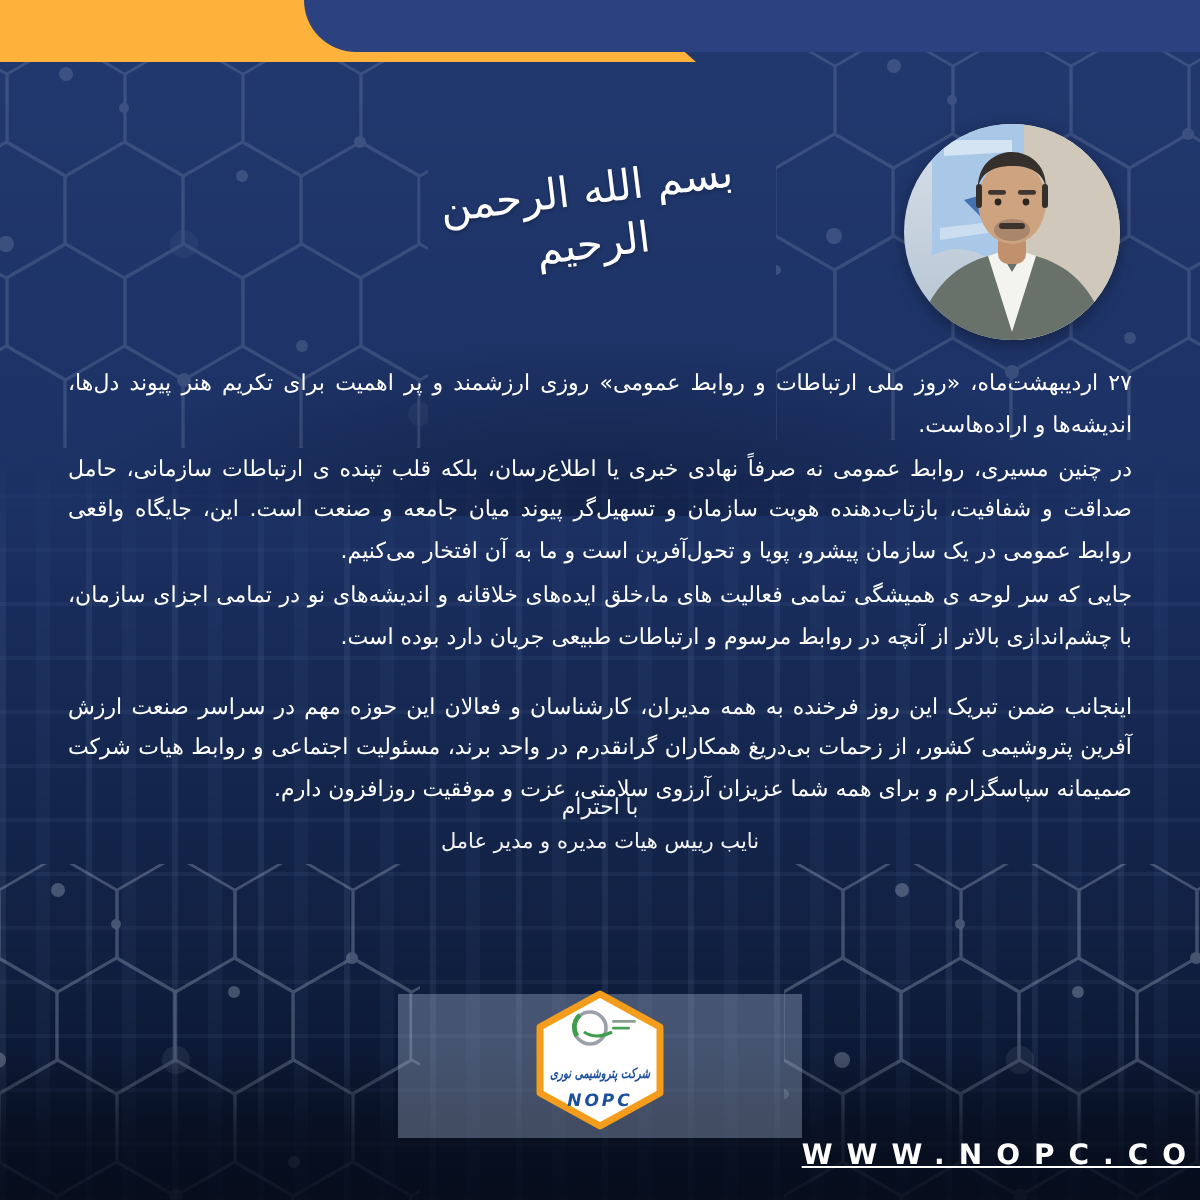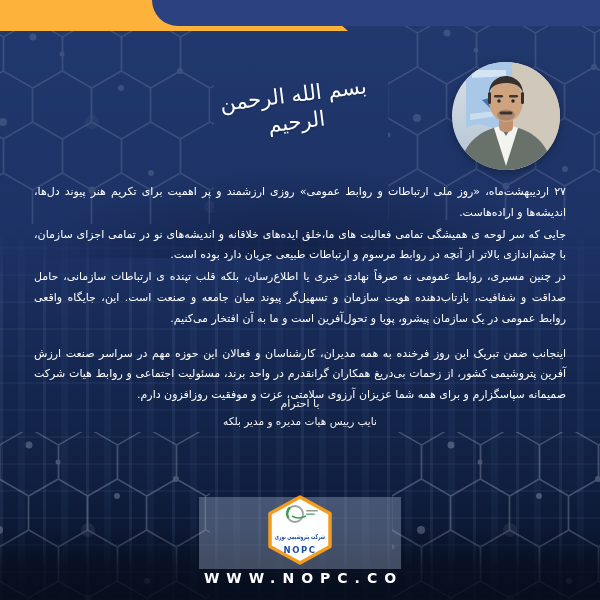--- a/index.html
+++ b/index.html
@@ -56,32 +56,32 @@
   
   .message {
     position:absolute; left:34px; right:34px; top:182px; z-index:8;
     direction:rtl; color:#ffffff; font-size:11px; line-height:20.8px;
     text-align:justify; text-align-last:right;
   }
   .message p { margin-bottom:1px; }
   .message p.gap-before { margin-top:14px; }
   
   .signoff { position:absolute; left:0; right:0; top:397px; z-index:8; text-align:center; color:#fff; direction:rtl; }
-  .respect  { font-size:11px; opacity:.95; }
+  .respect  { font-size:11px; opacity:.95;font-family:Liberation Serif, serif; }
   .signature-name { font-size:22px; font-weight:bold; margin-top:3px; text-shadow:0 1px 2px rgba(0,0,0,.3); }
   .signature-role { font-size:10.5px; margin-top:5px; opacity:.95; }
   
   .logo-panel {
     position:absolute; left:199px; top:497px; width:202px; height:72px;
     background: rgba(168,187,213,.36); z-index:8;
   }
-  .logo-badge { position:absolute; left:266px; top:494px; width:68px; height:72px; z-index:9; }
+  .logo-badge { position:absolute; left:266px; top:494px; width:68px; height:72px; z-index:9;font-style:italic; }
   .site-url {
-    position:absolute; left:0; right:0; top:570px; z-index:9; text-align:center;
-    color:#ffffff; font-size:14px; font-weight:600; letter-spacing:7px; padding-left:7px;
+    position:absolute; left:0; right:0; top:570px; z-index:9; text-align:right;
+    color:#ffffff; font-size:14px; font-weight:600; letter-spacing:7px; padding-left:7px;text-decoration:underline;
   }
 </style>
 </head>
 <body>
 
 <div class="poster">
 
   <svg width="0" height="0" style="position:absolute" aria-hidden="true">
     <defs>
       <polygon id="hx" points="0,-34 29.4,-17 29.4,17 0,34 -29.4,17 -29.4,-17" fill="none" stroke="#cfd9ec" stroke-width="1.4"></polygon>
@@ -164,28 +164,28 @@
       <rect x="57" y="33" width="9" height="2.4" rx="1.2" fill="#3e362f"></rect>
       <circle cx="47" cy="39" r="1.7" fill="#2c2620"></circle>
         <circle cx="61" cy="39" r="1.7" fill="#2c2620"></circle>
       <ellipse cx="54" cy="53" rx="9" ry="5.5" fill="#5a4a3e" opacity=".3"></ellipse>
       <rect x="47.5" y="49.5" width="13" height="3" rx="1.5" fill="#3c332c"></rect>
     </svg>
   </div>
 
   <div class="message">
     <p>۲۷ اردیبهشت‌ماه، «روز ملی ارتباطات و روابط عمومی» روزی ارزشمند و پر اهمیت برای تکریم هنر پیوند دل‌ها، اندیشه‌ها و اراده‌هاست.</p>
+    <p>در چنین مسیری، روابط عمومی نه صرفاً نهادی خبری یا اطلاع‌رسان، بلکه قلب تپنده ی ارتباطات سازمانی، حامل صداقت و شفافیت، بازتاب‌دهنده هویت سازمان و تسهیل‌گر پیوند میان جامعه و صنعت است. این، جایگاه واقعی روابط عمومی در یک سازمان پیشرو، پویا و تحول‌آفرین است و ما به آن افتخار می‌کنیم.</p>
     <p>جایی که سر لوحه ی همیشگی تمامی فعالیت های ما،خلق ایده‌های خلاقانه و اندیشه‌های نو در تمامی اجزای سازمان، با چشم‌اندازی بالاتر از آنچه در روابط مرسوم و ارتباطات طبیعی جریان دارد بوده است.</p>
-    <p>در چنین مسیری، روابط عمومی نه صرفاً نهادی خبری یا اطلاع‌رسان، بلکه قلب تپنده ی ارتباطات سازمانی، حامل صداقت و شفافیت، بازتاب‌دهنده هویت سازمان و تسهیل‌گر پیوند میان جامعه و صنعت است. این، جایگاه واقعی روابط عمومی در یک سازمان پیشرو، پویا و تحول‌آفرین است و ما به آن افتخار می‌کنیم.</p>
     <p class="gap-before">اینجانب ضمن تبریک این روز فرخنده به همه مدیران، کارشناسان و فعالان این حوزه مهم در سراسر صنعت ارزش آفرین پتروشیمی کشور، از زحمات بی‌دریغ همکاران گرانقدرم در واحد برند، مسئولیت اجتماعی و روابط هیات شرکت صمیمانه سپاسگزارم و برای همه شما عزیزان آرزوی سلامتی، عزت و موفقیت روزافزون دارم.</p>
   </div>
 
   <div class="signoff">
     <div class="respect">با احترام</div>
-    <div class="signature-role">نایب رییس هیات مدیره و مدیر بلکه</div>
+    <div class="signature-role">نایب رییس هیات مدیره و مدیر عامل</div>
   </div>
 
   <div class="logo-panel"></div>
 
   <div class="logo-badge">
     <svg width="68" height="72" viewBox="0 0 68 72">
       <polygon points="34,3 64,19.5 64,52.5 34,69 4,52.5 4,19.5" fill="#ffffff" stroke="#f49d1d" stroke-width="3.5" stroke-linejoin="round"></polygon>
       <g>
         <circle cx="29" cy="20" r="8" fill="none" stroke="#9aa1a8" stroke-width="1.8"></circle>
         <path d="M22.5,24 A8,8 0 0 1 24,13.5" fill="none" stroke="#3f9d4e" stroke-width="2.4"></path>

